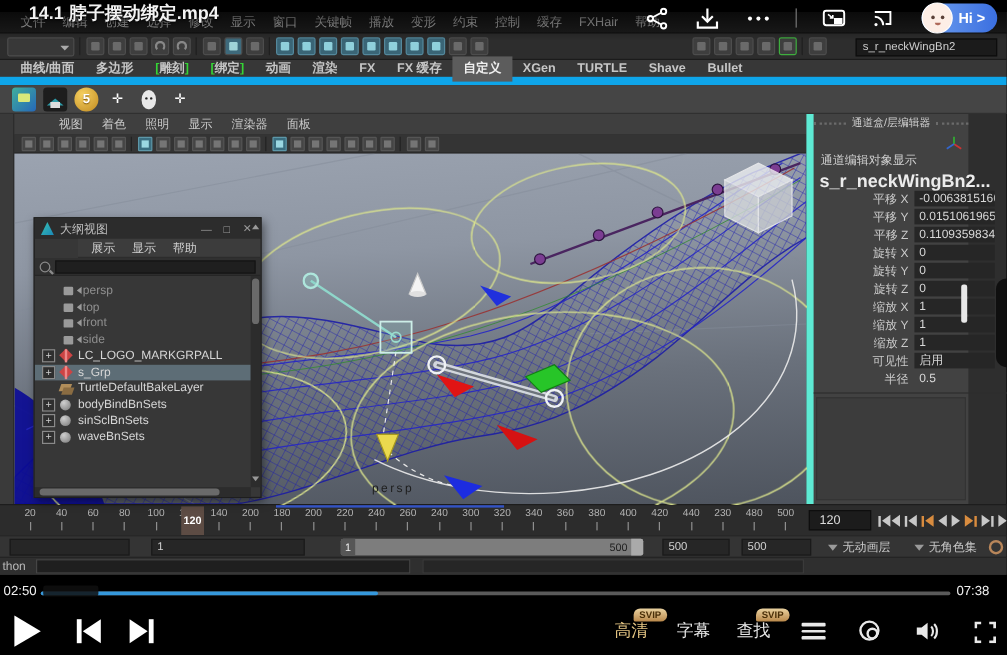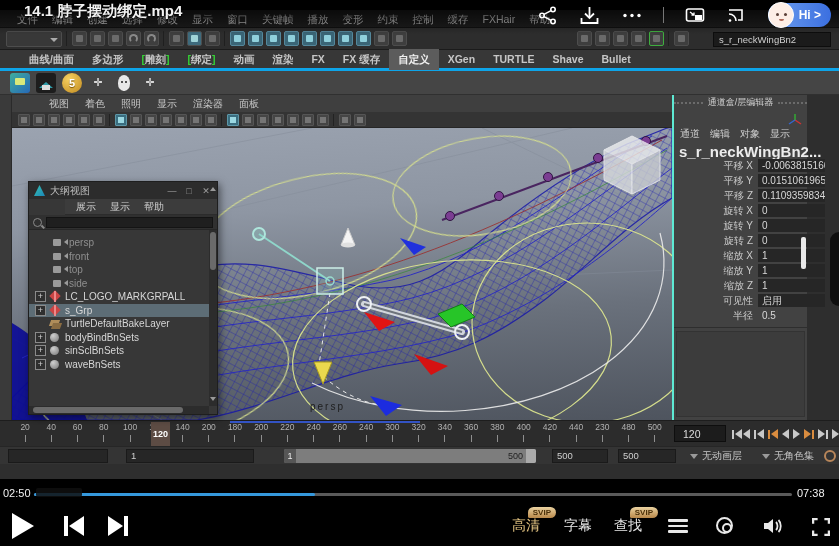--- a/index.html
+++ b/index.html
@@ -24,21 +24,21 @@
   .si.hl{background:#3e6a7c;}
   .si.hl::after{background:#9fd3d8;}
   .si.snap{background:#3a6576;border-color:#54889c;}
   .si.snap::after{background:#8fd0dc;}
   .si.curve::after{border-radius:50%;background:none;border:2px solid #888;border-bottom-color:transparent;left:2px;top:2px;right:2px;bottom:2px;}
   .si.green{border:1px solid #3fae3f;}
   .sl-right{position:absolute;right:150px;top:21px;display:flex;gap:3px;}
   .sel-field{position:absolute;right:8px;top:22px;width:118px;height:15px;background:#1b1b1b;border:1px solid #0d0d0d;color:#cfcfcf;font-size:9.5px;line-height:14px;padding-left:5px;}
 
   
-  .shelftabs{position:absolute;left:0;top:40px;width:839px;height:21px;background:#373737;display:flex;align-items:center;padding-left:20px;border-bottom:3px solid #0ea5e9;text-align:center;}
+  .shelftabs{position:absolute;left:0;top:40px;width:839px;height:21px;background:#373737;display:flex;align-items:center;padding-left:8px;border-bottom:7px solid #0ea5e9;text-align:center;}
   .stab{font-size:10.5px;color:#c6c6c6;padding:0 9px;line-height:21px;white-space:nowrap;}
   .stab.active{background:#5c5c5c;color:#efefef;}
   .stab .br{display:none;color:#35d435;font-style:normal;font-weight:bold;}
   .stab.bracketed .br{display:inline;}
   .stab.bracketed .br.l::before{content:"[";}
   .stab.bracketed .br.r::before{content:"]";}
 
   
   .shelficons{position:absolute;left:0;top:61px;width:839px;height:24px;background:#454545;display:flex;align-items:center;gap:6px;padding-left:10px;border-bottom:1px solid #303030;}
   .shicon{width:20px;height:20px;border-radius:3px;position:relative;flex:none;display:flex;align-items:center;justify-content:center;font-size:11px;font-weight:bold;color:#fff;}
@@ -97,26 +97,26 @@
   .icon-set::before{content:"";position:absolute;left:1px;top:1px;width:9px;height:9px;border-radius:50%;background:radial-gradient(circle at 35% 30%,#cfcfcf,#777);}
   .olabel{font-size:10px;color:#d6d6d6;white-space:nowrap;}
   .orow.dim .olabel{color:#8f8f8f;}
   .ol-vscroll{position:absolute;right:0;top:48px;width:8px;bottom:8px;background:#2c2c2c;}
   .ol-vthumb{position:absolute;left:1px;top:2px;width:6px;height:38px;background:#6a6a6a;border-radius:3px;}
   .ol-arrow{position:absolute;left:1px;width:0;height:0;border:3px solid transparent;}
   .ol-hscroll{position:absolute;left:0;bottom:0;right:8px;height:8px;background:#2c2c2c;}
   .ol-hthumb{position:absolute;left:4px;top:1px;height:6px;width:150px;background:#6a6a6a;border-radius:3px;}
 
   
-  .channelbox{position:absolute;left:672px;top:85px;width:135px;height:325px;background:#424242;border-left:2px solid #5eead4;}
+  .channelbox{position:absolute;left:672px;top:85px;width:135px;height:325px;background:#424242;border-left:6px solid #5eead4;}
   .cb-header{height:15px;display:flex;align-items:center;justify-content:center;gap:5px;}
   .cb-dots{width:34px;border-top:2px dotted #6b6b6b;}
   .cb-title{font-size:9px;color:#cfcfcf;white-space:nowrap;}
   .cb-axis{position:absolute;right:5px;top:18px;}
-  .cb-menus{position:absolute;left:6px;top:32px;display:flex;gap:10px;justify-content:flex-end;}
+  .cb-menus{position:absolute;left:6px;top:32px;display:flex;justify-content:flex-end;}
   .cb-menu{font-size:10px;color:#cfcfcf;}
   .cb-object{position:absolute;left:5px;top:48px;font-size:15px;font-weight:bold;color:#ececec;}
   .cb-channels{position:absolute;left:0;top:63px;width:167px;}
   .chrow{height:15px;display:flex;align-items:center;}
   .chname{width:84px;text-align:right;font-size:10px;color:#cbcbcb;padding-right:5px;white-space:nowrap;}
   .chval{flex:1;height:13px;background:#262626;font-size:10px;color:#d8d8d8;padding-left:4px;line-height:13px;margin-right:16px;white-space:nowrap;overflow:hidden;}
   .chval.plain{background:none;}
   .cb-divider{position:absolute;left:0;top:232px;width:167px;border-top:1px solid #2e2e2e;}
   .cb-bottom{position:absolute;left:2px;top:236px;right:2px;bottom:3px;background:#3c3c3c;border:1px solid #333;}
   .cb-thumb{position:absolute;right:1px;top:142px;width:5px;height:32px;background:#e8e8e8;border-radius:2px;}
@@ -646,20 +646,25 @@
           <span class="arr"></span>
           <span>无动画层</span>
         </div>
       <div class="rdrop" style="left:762px;">
           <span class="arr"></span>
           <span>无角色集</span>
         </div>
       <div class="anim-pref-icon"></div>
     </div>
 
+    <div class="cmdrow">
+      <span class="cmdlabel">thon</span>
+      <div class="cmdfield1"></div>
+      <div class="cmdfield2"></div>
+    </div>
 
     <div class="outliner">
       <div class="ol-title">
         <span class="ol-logo"></span>
         <span class="ol-title-text">大纲视图</span>
         <span class="ol-wbtn">—</span>
         <span class="ol-wbtn">□</span>
         <span class="ol-wbtn">✕</span>
       </div>
       <div class="ol-menus">
@@ -675,26 +680,26 @@
       <div class="ol-tree">
 
       <div class="orow dim">
 
             <span class="oicon icon-camera"></span>
             <span class="olabel">persp</span>
           </div>
           <div class="orow dim">
 
             <span class="oicon icon-camera"></span>
+            <span class="olabel">top</span>
+          </div>
+          <div class="orow dim">
+
+            <span class="oicon icon-camera"></span>
             <span class="olabel">front</span>
-          </div>
-          <div class="orow dim">
-
-            <span class="oicon icon-camera"></span>
-            <span class="olabel">top</span>
           </div>
           <div class="orow dim">
 
             <span class="oicon icon-camera"></span>
             <span class="olabel">side</span>
           </div>
           <div class="orow">
             <span class="oexp">+</span>
             <span class="oicon icon-transform"></span>
             <span class="olabel">LC_LOGO_MARKGRPALL</span>

